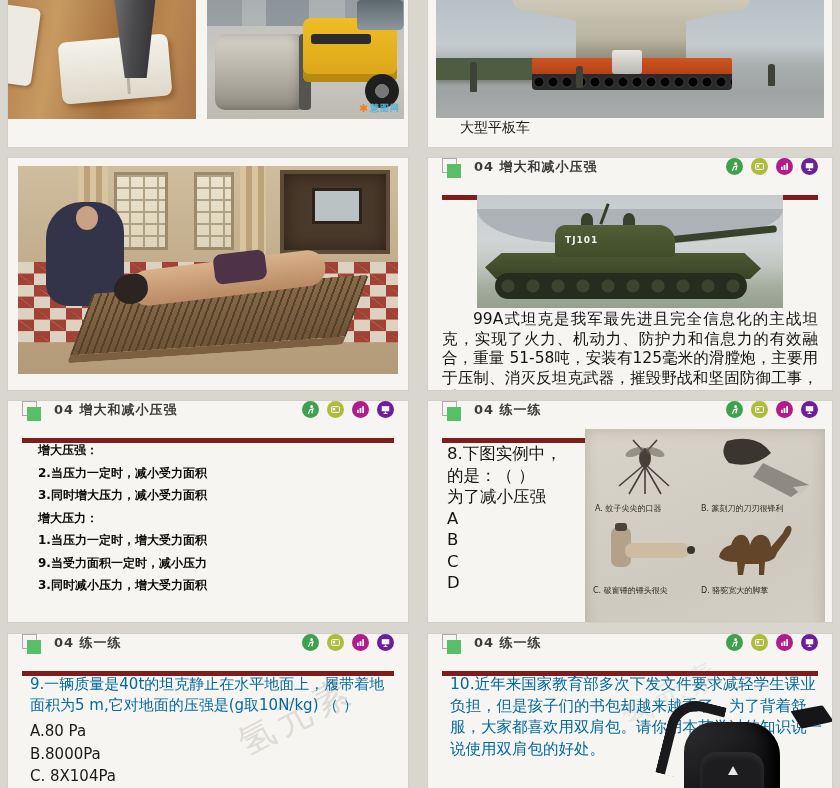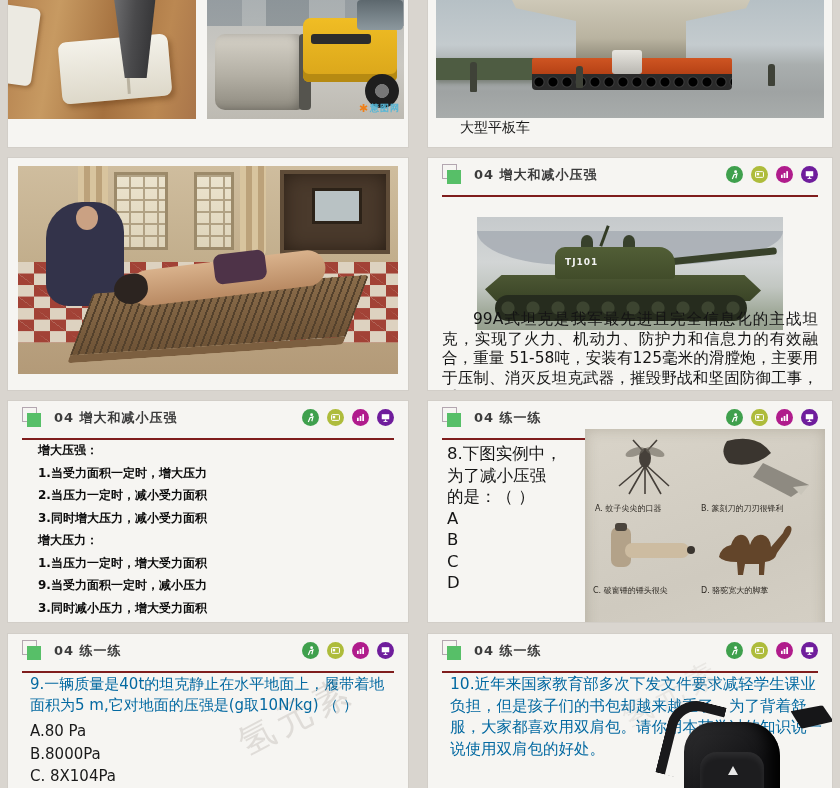--- a/index.html
+++ b/index.html
@@ -10,22 +10,22 @@
   #s1{left:8px;top:0;width:400px;height:147px;}
   #s2{left:428px;top:0;width:404px;height:147px;}
   #s3{left:8px;top:158px;width:400px;height:232px;}
   #s4{left:428px;top:158px;width:404px;height:232px;}
   #s5{left:8px;top:401px;width:400px;height:221px;}
   #s6{left:428px;top:401px;width:404px;height:221px;}
   #s7{left:8px;top:634px;width:400px;height:154px;}
   #s8{left:428px;top:634px;width:404px;height:154px;}
 
   
-  .hdr{position:relative;height:33px;margin:0 14px;display:flex;align-items:center;
-       border-bottom:2px solid #7f1d1d;padding-bottom:4px;}
+  .hdr{position:relative;height:33px;margin:0 14px;display:flex;align-items:flex-start;
+       border-bottom:5px solid #7f1d1d;padding-bottom:4px;}
   .hdr-sq{position:relative;width:23px;height:21px;margin-right:9px;flex:0 0 auto;}
   .hdr-sq .sq-outline{position:absolute;left:0;top:0;width:13px;height:13px;border:1px solid #b3a6b0;}
   .hdr-sq .sq-fill{position:absolute;left:5px;top:6px;width:14px;height:14px;background:#57bf68;}
   .hdr-title{font-size:13px;font-weight:bold;color:#3c3c3c;letter-spacing:1px;white-space:nowrap;}
   .hdr-icons{margin-left:auto;display:flex;gap:8px;align-items:center;padding-bottom:1px;}
   .ci{width:17px;height:17px;border-radius:50%;display:flex;align-items:center;justify-content:center;}
   .ci svg{width:11px;height:11px;display:block;}
   .ci-g{background:#3fa04d;} .ci-l{background:#aebc3b;} .ci-m{background:#b01c8c;} .ci-p{background:#6f1d9c;}
 
   
@@ -104,21 +104,21 @@
      background:
       repeating-linear-gradient(90deg,#54412c 0 2px,transparent 2px 7px),
       linear-gradient(#8a6c4a,#6e5336);
      border-bottom:8px solid #7c5f40;border-radius:4px;}
   .man-body{position:absolute;left:112px;top:94px;width:196px;height:36px;background:linear-gradient(#d9b28c,#b98a63);
      border-radius:18px;transform:rotate(-7deg);}
   .man-head{position:absolute;left:96px;top:108px;width:34px;height:30px;background:#2c2420;border-radius:50% 40% 50% 50%;transform:rotate(-10deg);}
   .man-shorts{position:absolute;left:196px;top:86px;width:52px;height:30px;background:#4e3348;border-radius:8px;transform:rotate(-7deg);}
 
   
-  .ph-tank{left:49px;top:37px;width:306px;height:113px;background:linear-gradient(#c6cacc 0%,#d2d5d5 40%,#c2c7c2 62%,#a3ac9d 82%,#96a08f 100%);margin-top:22px;}
+  .ph-tank{left:49px;top:37px;width:306px;height:113px;background:linear-gradient(#c6cacc 0%,#d2d5d5 40%,#c2c7c2 62%,#a3ac9d 82%,#96a08f 100%);}
   .mtn{position:absolute;left:0;top:14px;width:100%;height:34px;background:#a7adb4;
      border-radius:0 0 40% 30%/0 0 100% 100%;opacity:.85;}
   .tank-tracks{position:absolute;left:18px;top:78px;width:252px;height:26px;border-radius:13px;
      background-color:#262c1e;
      background-image:radial-gradient(circle at 13px 13px,#3c4430 6px,transparent 7px);
      background-size:25px 26px;}
   .tank-hull{position:absolute;left:8px;top:58px;width:276px;height:26px;background:linear-gradient(#4c5733,#3a4426);
      clip-path:polygon(0 55%,6% 0,94% 0,100% 60%,96% 100%,4% 100%);}
   .tank-turret{position:absolute;left:78px;top:30px;width:120px;height:32px;background:linear-gradient(#515e36,#414c2a);
      border-radius:10px 16px 4px 4px;}
@@ -307,21 +307,20 @@
             <svg viewBox="0 0 10 10">
               <rect x="1.6" y="2" width="6.8" height="4.6" fill="#fff"></rect>
               <rect x="4.4" y="6.8" width="1.2" height="1.4" fill="#fff"></rect>
               <rect x="3.2" y="8.2" width="3.6" height="0.8" fill="#fff"></rect>
             </svg>
           </span>
       </span>
     </div>
     <div class="sum">
       <div>增大压强：</div>
-      <div>1.当受力面积一定时，增大压力</div>
       <div>2.当压力一定时，减小受力面积</div>
       <div>3.同时增大压力，减小受力面积</div>
       <div>增大压力：</div>
       <div>1.当压力一定时，增大受力面积</div>
       <div>9.当受力面积一定时，减小压力</div>
       <div>3.同时减小压力，增大受力面积</div>
     </div>
   </section>
 
   <section class="slide" id="s6">
@@ -355,22 +354,22 @@
             <svg viewBox="0 0 10 10">
               <rect x="1.6" y="2" width="6.8" height="4.6" fill="#fff"></rect>
               <rect x="4.4" y="6.8" width="1.2" height="1.4" fill="#fff"></rect>
               <rect x="3.2" y="8.2" width="3.6" height="0.8" fill="#fff"></rect>
             </svg>
           </span>
       </span>
     </div>
     <div class="q8-left">
       <div>8.下图实例中，</div>
+      <div>的是：（ ）</div>
       <div>为了减小压强</div>
-      <div>的是：（ ）</div>
       <div>A</div>
       <div>B</div>
       <div>C</div>
       <div>D</div>
     </div>
     <div class="q8-fig">
       <svg style="left:20px;top:8px" width="80" height="62" viewBox="0 0 80 60">
         <ellipse cx="40" cy="20" rx="6" ry="10" fill="#46403a"></ellipse>
         <path d="M40 26 L14 48 M40 28 L24 56 M40 26 L64 48 M40 28 L56 56 M37 12 L28 2 M43 12 L52 2 M40 30 L40 56" stroke="#46403a" stroke-width="1.6" fill="none"></path>
         <ellipse cx="30" cy="14" rx="10" ry="4" fill="#6b655c" opacity="0.6" transform="rotate(-20 30 14)"></ellipse>

